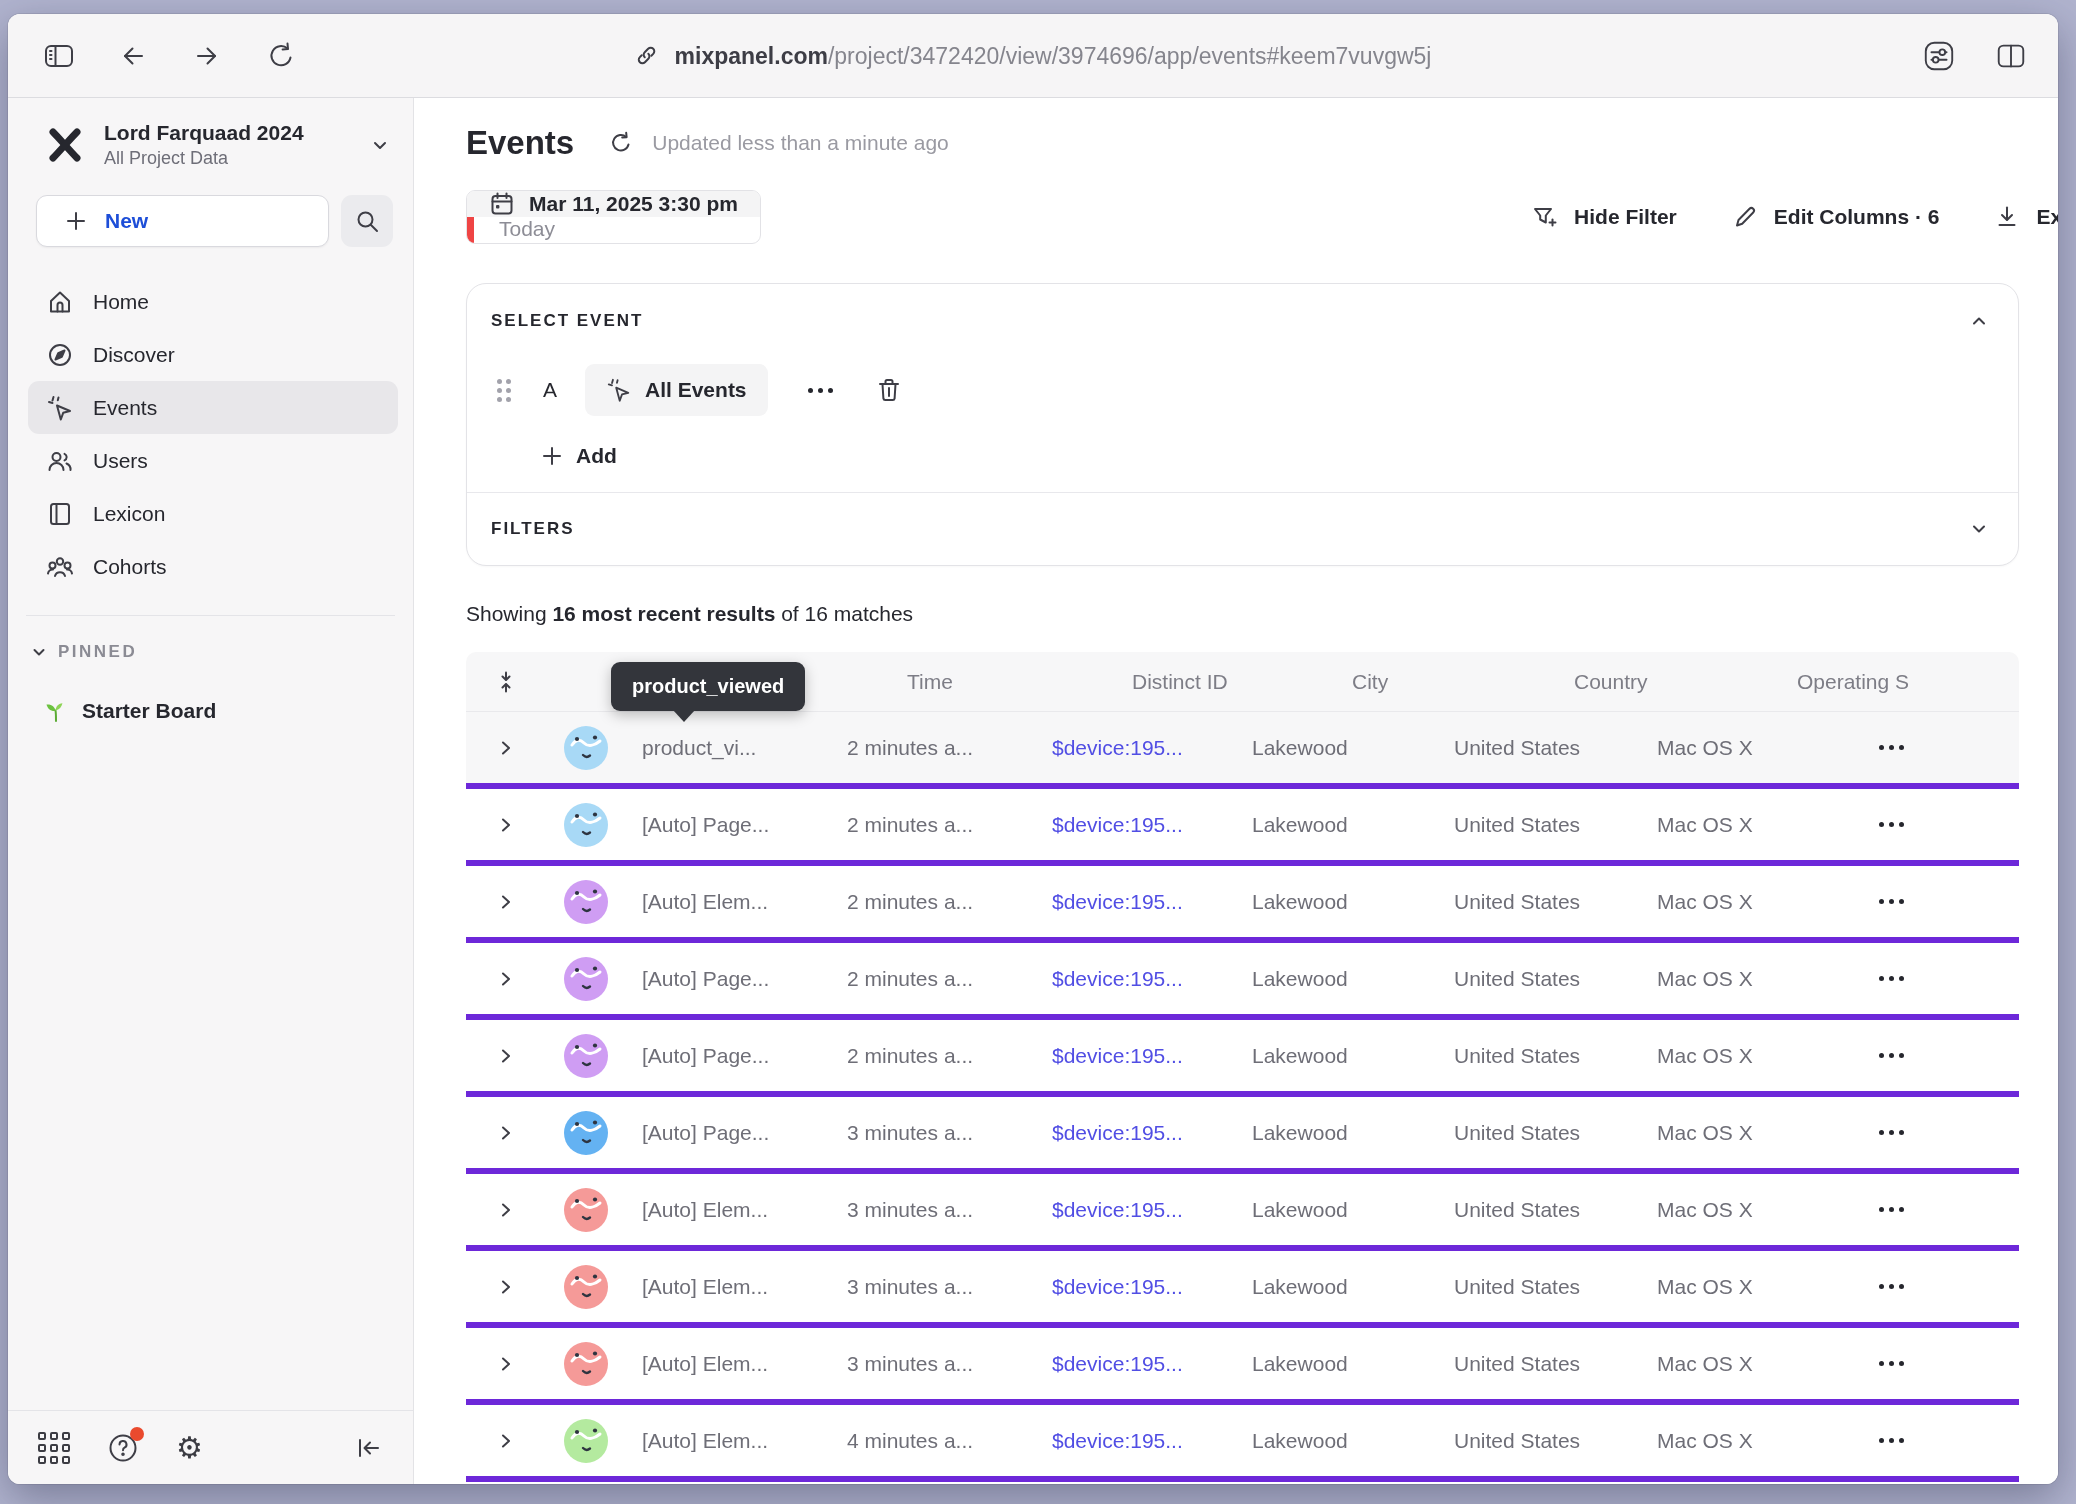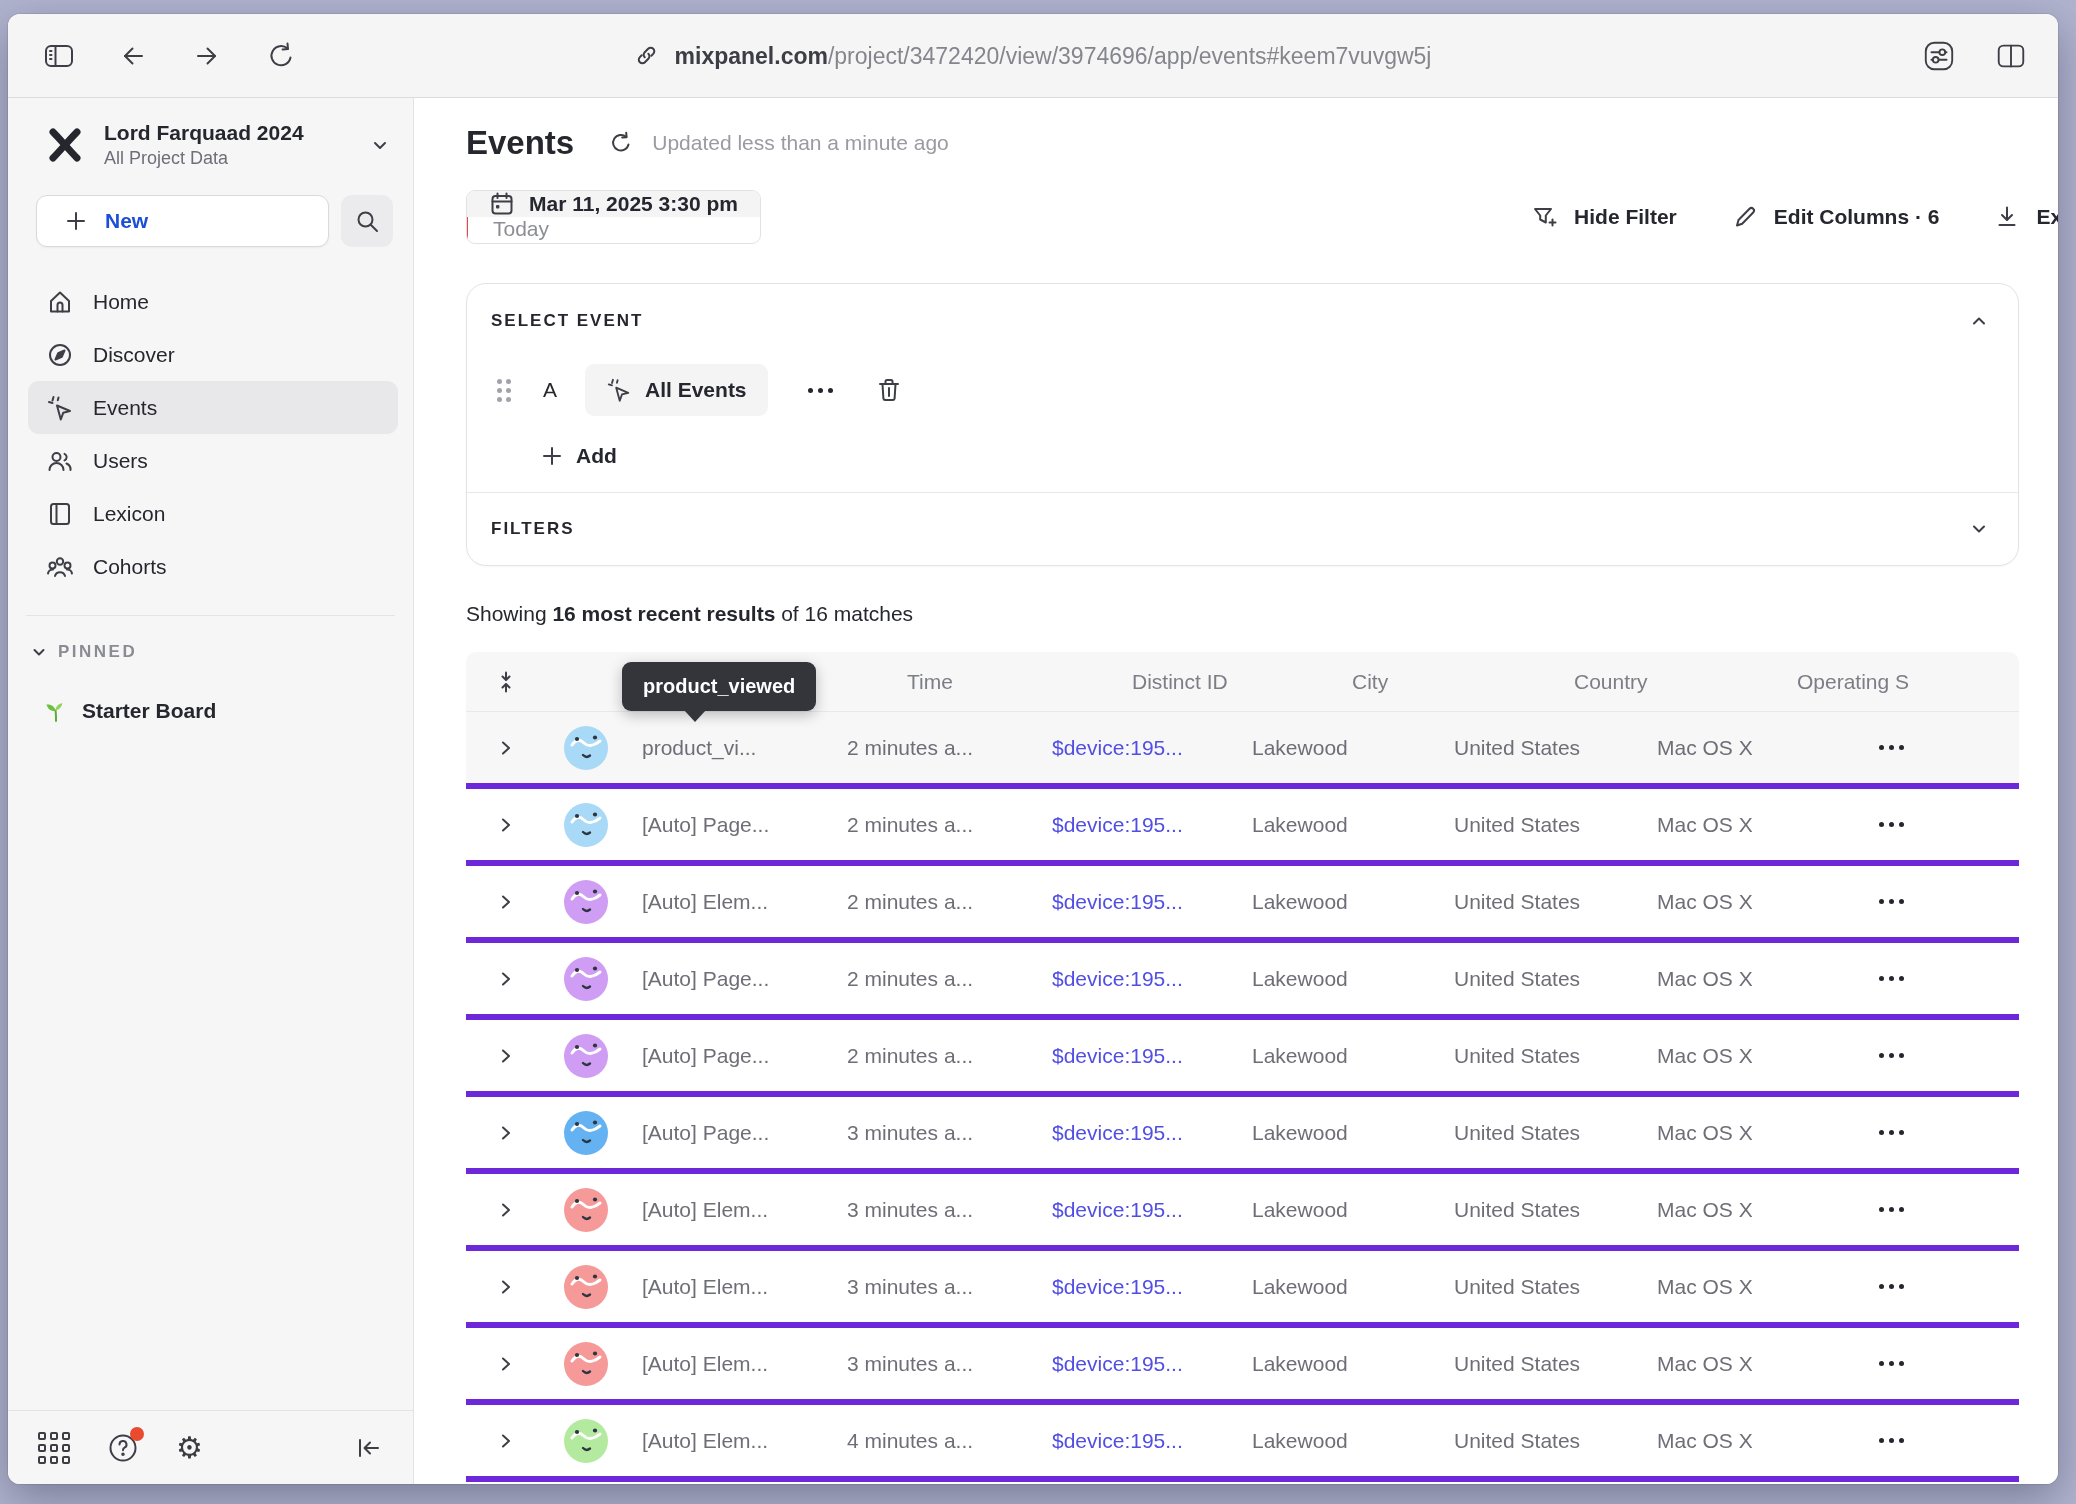--- a/index.html
+++ b/index.html
@@ -98,21 +98,21 @@
   
   .main { flex:1; background:#fff; padding-left:52px; position:relative; min-width:0; }
 
   .page-header { margin-top:22px; height:46px; display:flex; align-items:center; }
   .page-title { font-size:33px; font-weight:700; color:#26272e; }
   .refresh-btn { margin-left:34px; cursor:pointer; }
   .updated-text { margin-left:18px; font-size:21px; color:#9a9aa2; }
 
   .toolbar { margin-top:24px; width:1637px; display:flex; align-items:center; }
   .seg-control { display:flex; border:1px solid #e2e2e6; border-radius:9px; height:54px; overflow:hidden; background:#fff;flex-direction:column; }
-  .seg { display:flex; align-items:center; padding:0 25px; font-size:21px; font-weight:500; color:#8d8d96; border-left:1px solid #ef4444; cursor:pointer; white-space:nowrap; }
+  .seg { display:flex; align-items:center; padding:0 25px; font-size:21px; font-weight:500; color:#8d8d96; border-left:7px solid #ef4444; cursor:pointer; white-space:nowrap; }
   .seg:first-child { border-left:none; }
   .seg.active { background:#f4f4f5; color:#26272e; font-weight:600; gap:14px; padding:0 22px; }
   .seg.with-chev { gap:24px; }
   .toolbar-actions { margin-left:auto; display:flex; align-items:center; gap:54px; }
   .action-btn { display:flex; align-items:center; gap:15px; font-size:21px; font-weight:600; color:#26272e; cursor:pointer; white-space:nowrap; background:none; border:none; font-family:inherit; }
 
   
   .query-card { width:1553px; margin-top:39px; border:1px solid #e3e3e7; border-radius:20px; box-shadow:0 1px 2px rgba(0,0,0,.03); background:#fff; }
   .card-section-head { display:flex; align-items:center; justify-content:space-between; }
   .section-label { font-size:17px; font-weight:700; letter-spacing:2px; color:#26272e; }
@@ -143,21 +143,21 @@
   .cell { padding-left:16px; white-space:nowrap; overflow:hidden; }
   .cell-center { display:flex; justify-content:center; }
   .avatar { width:44px; height:44px; border-radius:50%; margin:0 auto; }
   .link-cell { color:var(--link); }
   .row-menu { display:flex; gap:5px; justify-content:center; cursor:pointer; }
   .row-menu i { width:5px; height:5px; border-radius:50%; background:#26272e; }
   .expander { cursor:pointer; display:flex; justify-content:center; }
 
   
   .tooltip {
-    position:absolute; left:156px; top:10px; z-index:6;
+    position:absolute; left:145px; top:10px; z-index:6;
     background:#33353b; color:#fff; font-size:20px; font-weight:600;
     padding:13px 21px; border-radius:9px; white-space:nowrap;
     box-shadow:0 4px 14px rgba(0,0,0,.25);
   }
   .tooltip:after {
     content:""; position:absolute; left:62px; bottom:-11px;
     border-left:11px solid transparent; border-right:11px solid transparent; border-top:12px solid #33353b;
   }
 </style>
 </head>

